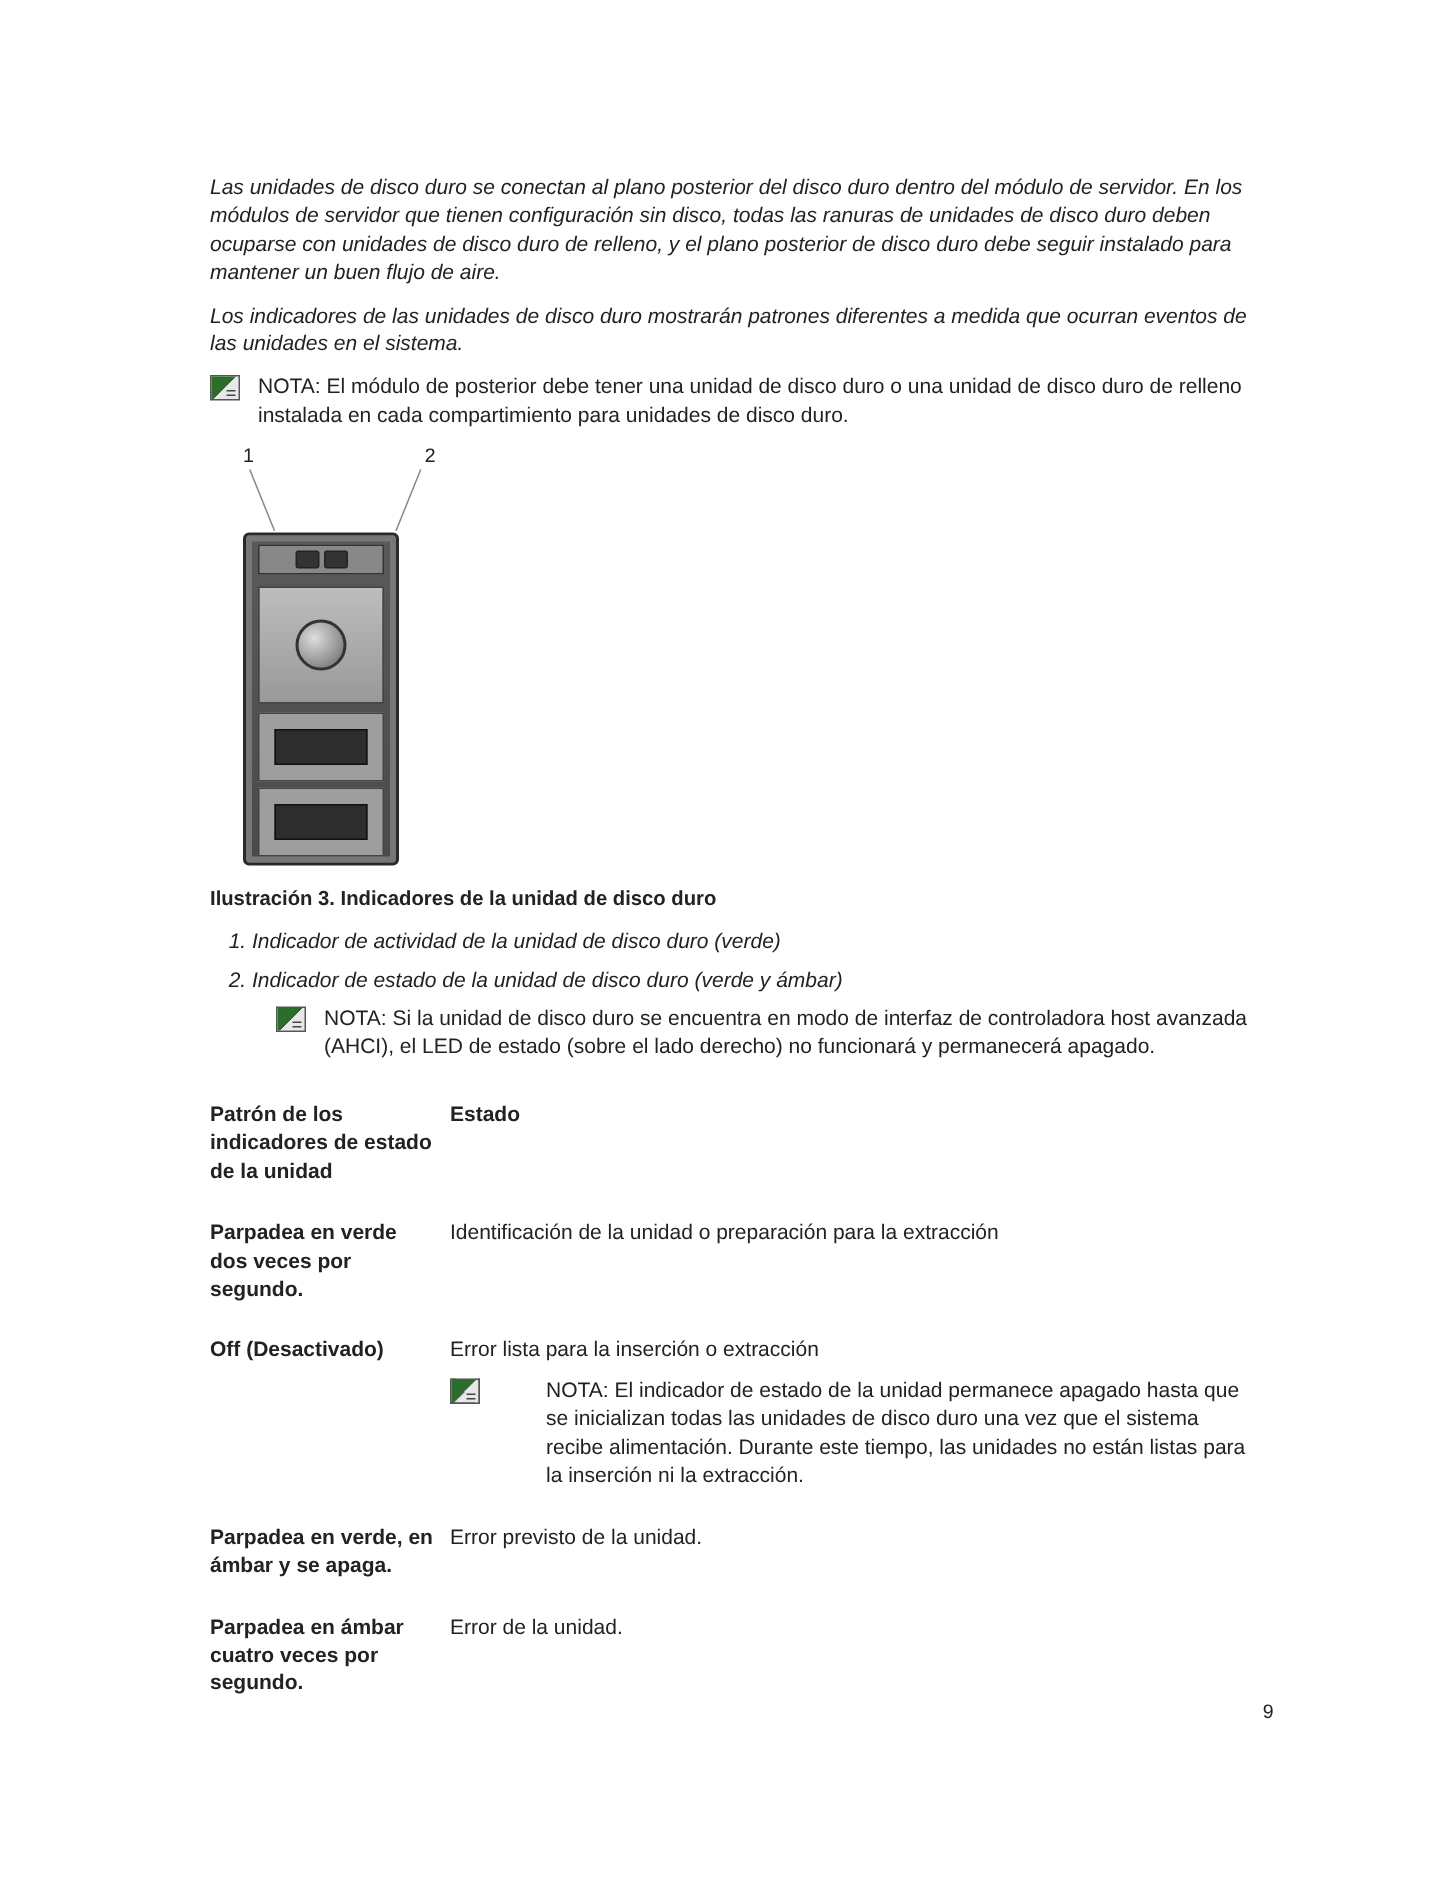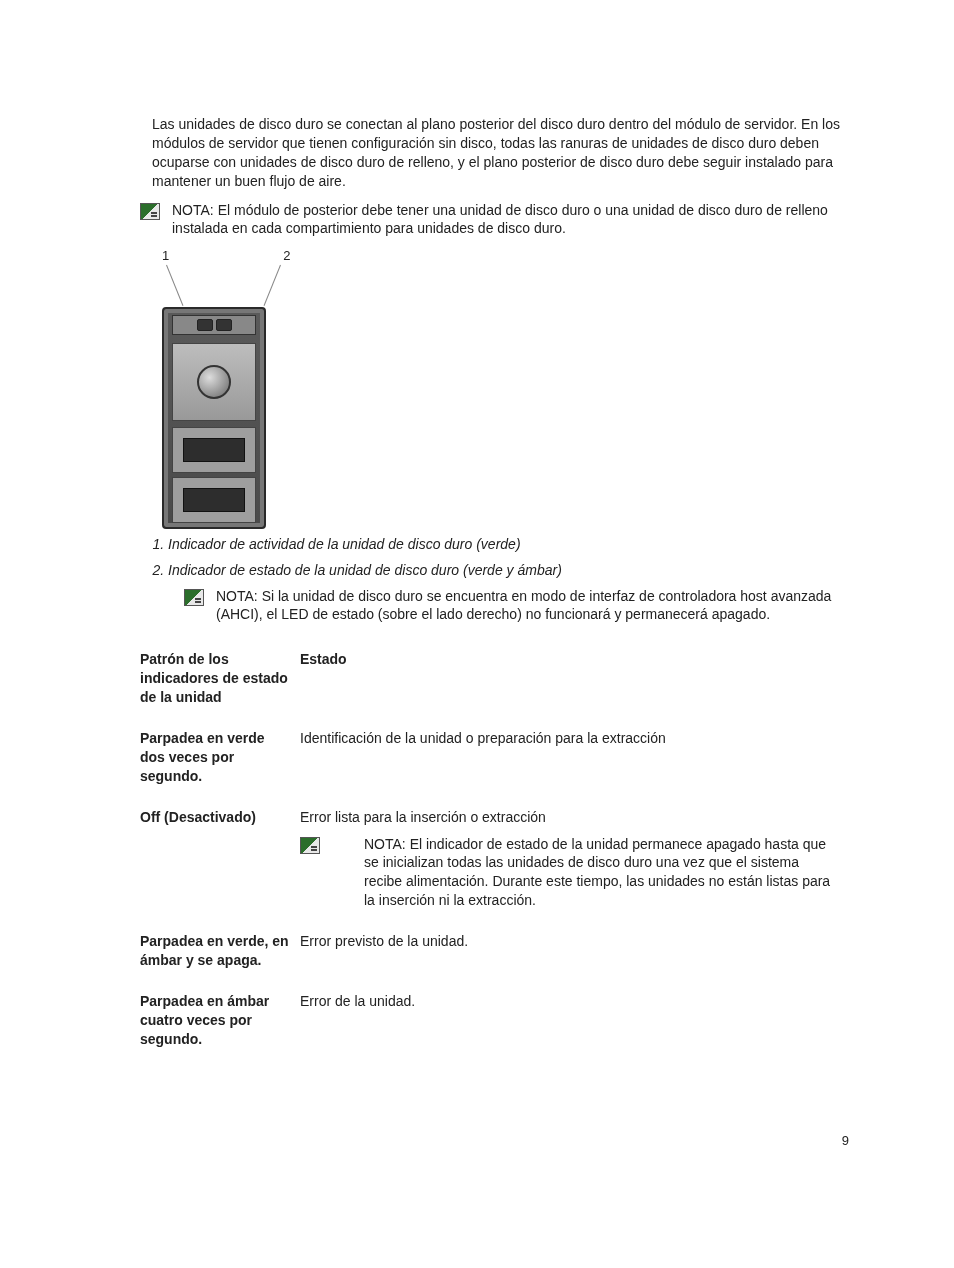--- a/index.html
+++ b/index.html
@@ -11,21 +11,21 @@
     color: #222;
     width: 954px;
     height: 1268px;
     position: relative;
     box-sizing: border-box;
   }
   .page {
     padding: 115px 105px 50px 140px;
     box-sizing: border-box;
   }
-  p { margin: 0 0 10px 12px; line-height: 1.35; }
+  p { margin: 0 0 10px 0; line-height: 1.35; font-style: italic; }
   .note-row { display: flex; align-items: flex-start; margin: 6px 0 10px 0; }
   .note-icon {
     width: 18px; height: 15px; flex: 0 0 18px;
     margin-right: 12px; margin-top: 2px;
     background: linear-gradient(135deg, #2b6e2b 50%, #e8e8e8 50%);
     border: 1px solid #555;
     position: relative;
   }
   .note-icon::after {
     content: ""; position: absolute; right: 2px; bottom: 2px; width: 6px; height: 1.5px;
@@ -64,20 +64,21 @@
   .inner-note { display:flex; align-items:flex-start; margin-top:8px;gap:32px; }
   .inner-note .note-icon { margin-right: 12px; }
   .pagenum { position: absolute; right: 105px; bottom: 120px; font-size: 13px; }
 </style>
 </head>
 <body>
 
 <div class="page">
 
   <p>Las unidades de disco duro se conectan al plano posterior del disco duro dentro del módulo de servidor. En los módulos de servidor que tienen configuración sin disco, todas las ranuras de unidades de disco duro deben ocuparse con unidades de disco duro de relleno, y el plano posterior de disco duro debe seguir instalado para mantener un buen flujo de aire.</p>
+  <p>Los indicadores de las unidades de disco duro mostrarán patrones diferentes a medida que ocurran eventos de las unidades en el sistema.</p>
 
   <div class="note-row">
     <div class="note-icon"></div>
     <div class="note-text">
       <span class="note-label">NOTA:</span><span> El módulo de posterior debe tener una unidad de disco duro o una unidad de disco duro de relleno instalada en cada compartimiento para unidades de disco duro.</span>
     </div>
   </div>
 
   <div class="figure-wrap">
     <div class="callout-row">
@@ -94,20 +95,21 @@
           <div class="led"></div>
         </div>
       <div class="middle">
           <div class="knob"></div>
         </div>
       <div class="slot slot1"></div>
       <div class="slot slot2"></div>
     </div>
   </div>
 
+  <div class="caption">Ilustración 3. Indicadores de la unidad de disco duro</div>
 
   <ol class="ref">
     <li>Indicador de actividad de la unidad de disco duro (verde)</li>
     <li>Indicador de estado de la unidad de disco duro (verde y ámbar)</li>
   </ol>
 
   <div class="note-row indent-note">
     <div class="note-icon"></div>
     <div class="note-text">
       <span class="note-label">NOTA:</span><span> Si la unidad de disco duro se encuentra en modo de interfaz de controladora host avanzada (AHCI), el LED de estado (sobre el lado derecho) no funcionará y permanecerá apagado.</span>

